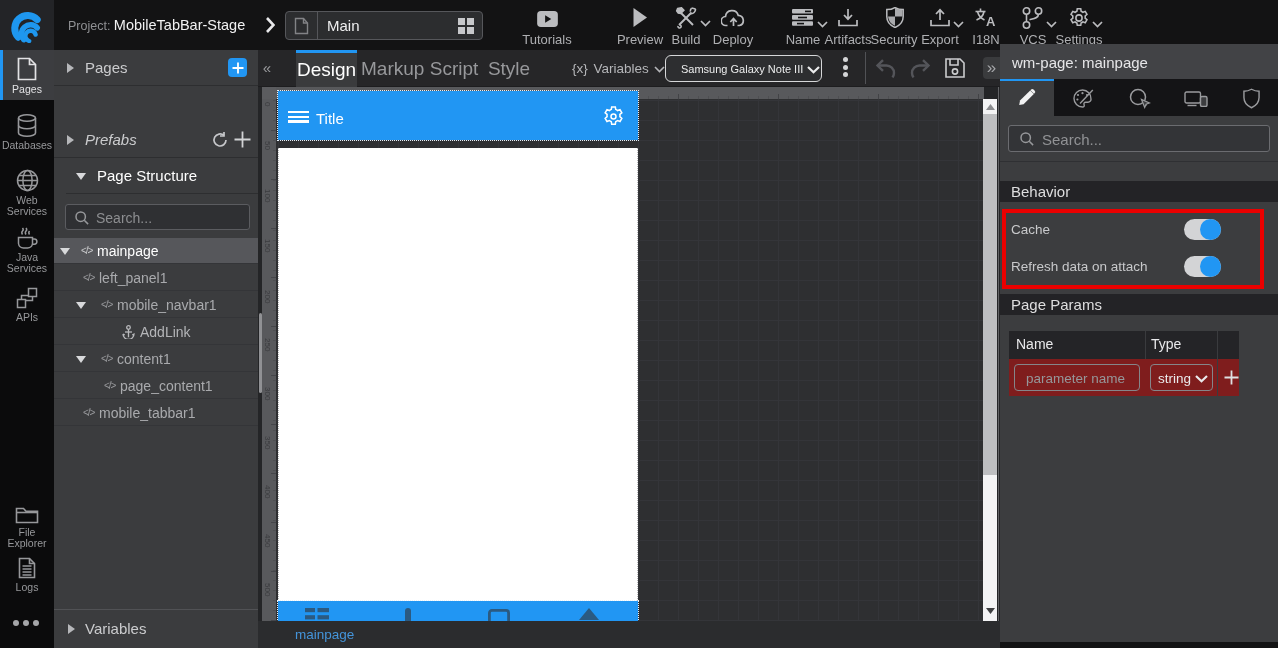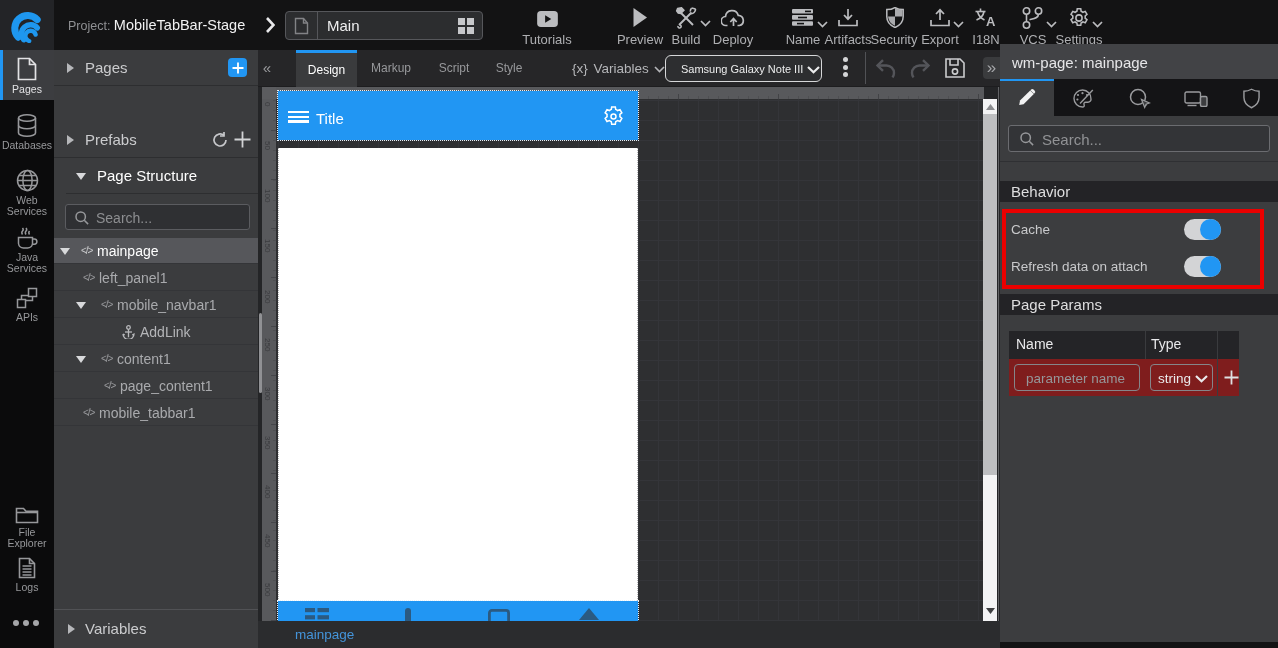--- a/index.html
+++ b/index.html
@@ -23,21 +23,21 @@
   #panel { position:absolute; left:54px; top:50px; width:204px; height:598px; background:#3b3c3e; }
   .secrow { position:absolute; left:0; width:204px; height:36px; border-bottom:1px solid #2d2e30; }
   .sectitle { position:absolute; left:31px; top:9px; font-size:15px; color:#cbccce; }
   .arrow-r { position:absolute; width:0; height:0; border-top:5px solid transparent; border-bottom:5px solid transparent; border-left:7px solid #b6b7ba; }
   .arrow-d { position:absolute; width:0; height:0; border-left:5px solid transparent; border-right:5px solid transparent; border-top:7px solid #d8d9db; }
   .treerow { position:absolute; left:0; width:204px; height:26px; border-bottom:1px solid #343538; font-size:14px; color:#a9aaad; }
   .code { font-size:10px; letter-spacing:-1px; color:#98999c; }
 
   
   #tabbar { position:absolute; left:258px; top:50px; width:742px; height:37px; background:#262628; border-bottom:1px solid #1d1d1f; }
-  .dtab { position:absolute; top:0; height:37px; line-height:37px; font-size:12px; color:#97989b; text-align:center; }
+  .dtab { position:absolute; top:0; height:37px; line-height:37px; font-size:19px; color:#97989b; text-align:center; }
 
   
   #canvas { position:absolute; left:258px; top:87px; width:742px; height:561px; background:#242527; }
 
   
   #right { position:absolute; left:1000px; top:44px; width:278px; height:598px; background:#3c3d3f; }
   .rsechead { position:absolute; left:0; width:278px; height:21px; background:#232326; color:#dededf; font-size:15px; line-height:21px; padding-left:11px; }
 </style>
 </head>
 <body>
@@ -261,21 +261,21 @@
   <div id="panel">
     <div class="secrow" style="top:0;">
       <div class="arrow-r" style="left:13px;top:13px;"></div>
       <div class="sectitle">Pages</div>
       <div class="abs" style="left:174px;top:8px;width:19px;height:19px;background:#2196f3;border-radius:4px;">
         <svg class="abs" style="left:3.5px;top:3.5px" width="12" height="12" viewBox="0 0 12 12">
             <path d="M6 0.5 v11 M0.5 6 h11" stroke="#fff" stroke-width="1.8"></path>
           </svg>
       </div>
     </div>
-    <div class="secrow" style="top:72px;">
+    <div class="secrow" style="top:72px;font-style:italic;">
       <div class="arrow-r" style="left:13px;top:13px;"></div>
       <div class="sectitle">Prefabs</div>
       <svg class="abs" style="left:158px;top:10px" width="16" height="16" viewBox="0 0 16 16">
           <path d="M14 8 a6 6 0 1 1 -2 -4.5" fill="none" stroke="#c6c7ca" stroke-width="1.7"></path>
           <path d="M12 0 v4 h-4" fill="none" stroke="#c6c7ca" stroke-width="1.7"></path>
         </svg>
       <svg class="abs" style="left:180px;top:9px" width="17" height="17" viewBox="0 0 17 17">
           <path d="M8.5 0.5 v16 M0.5 8.5 h16" stroke="#d2d3d5" stroke-width="1.8"></path>
         </svg>
     </div>

